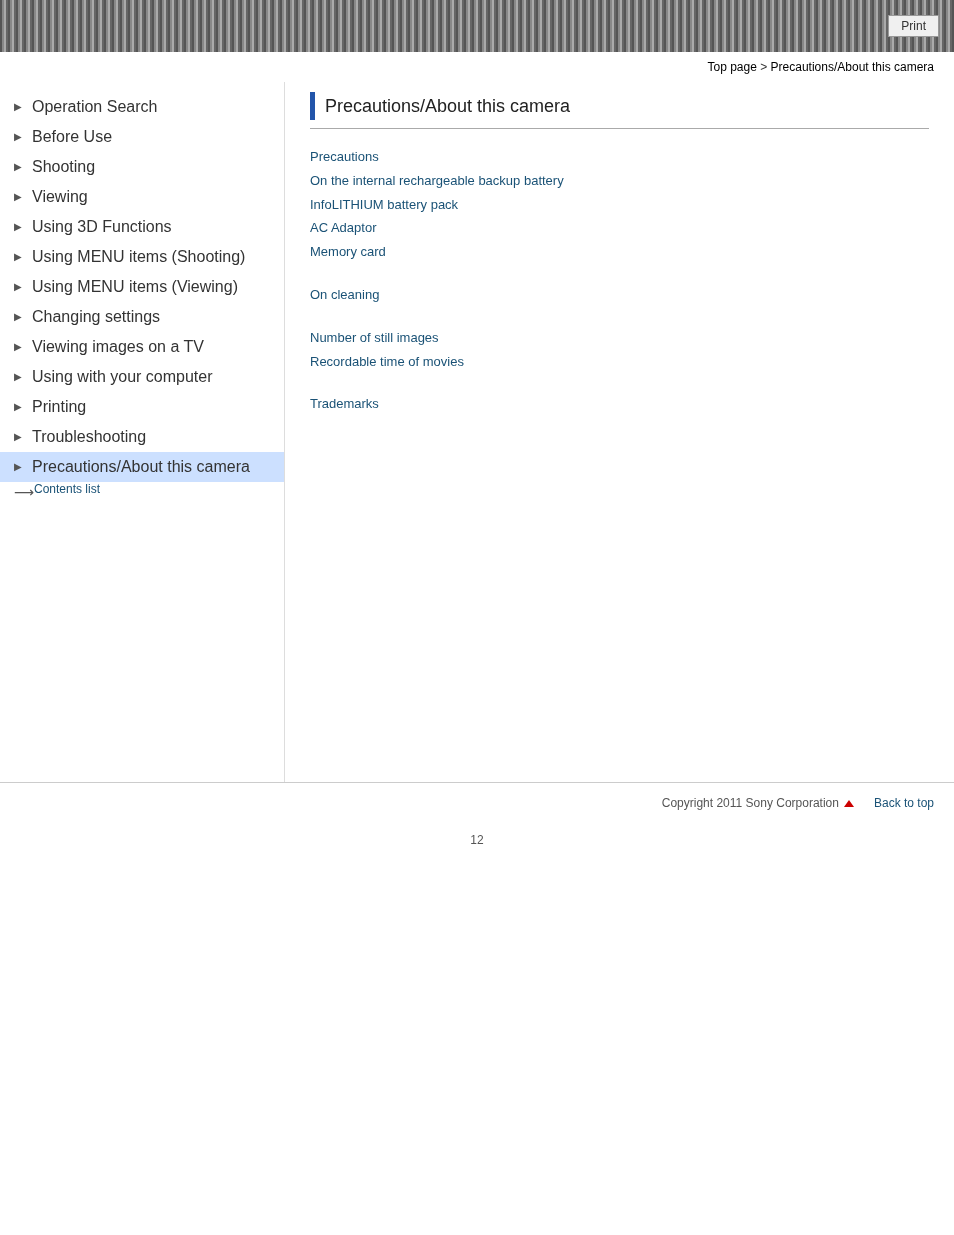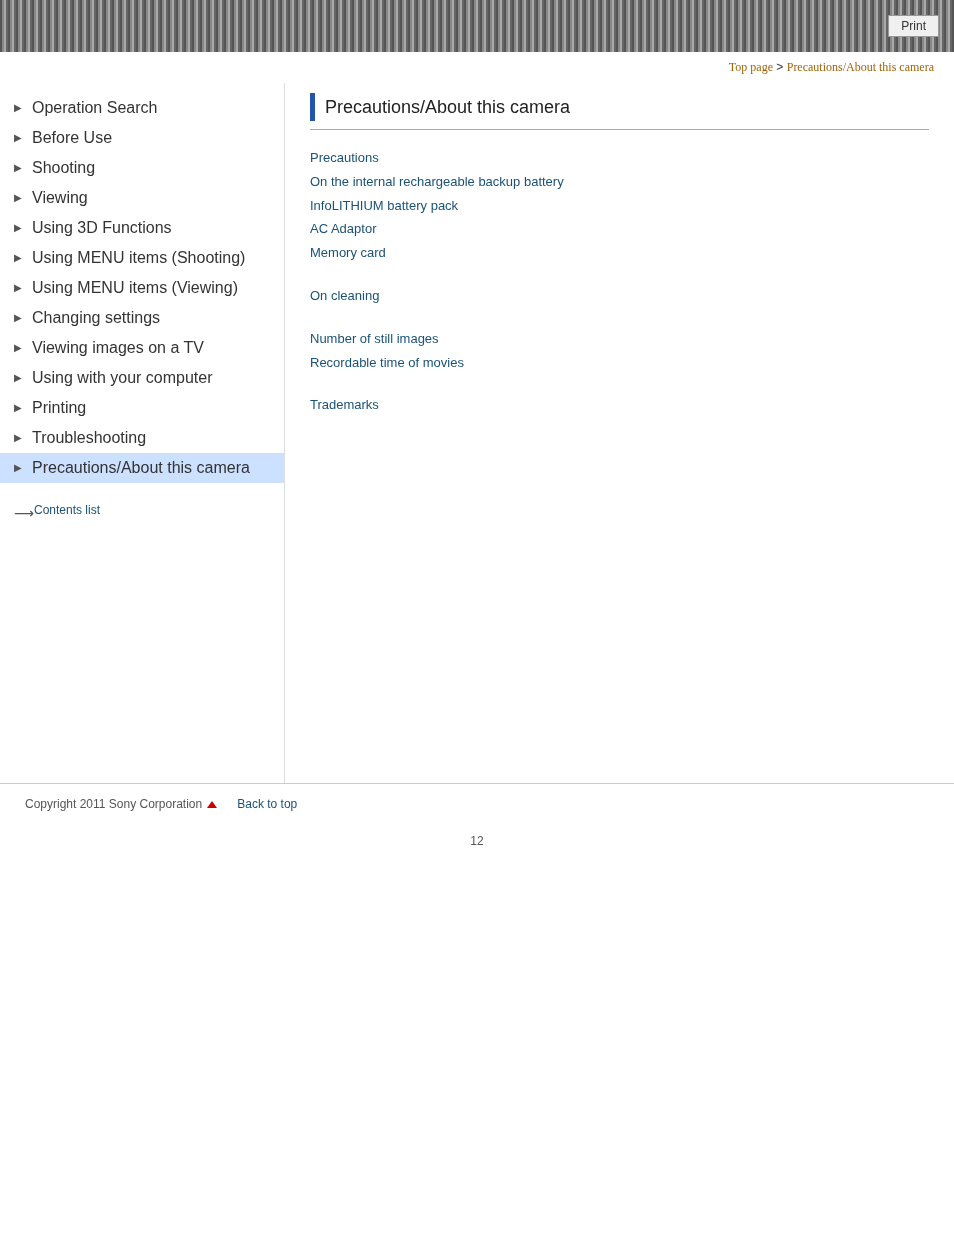--- a/index.html
+++ b/index.html
@@ -43,23 +43,22 @@
 
     
     .breadcrumb-bar {
       text-align: right;
       padding: 8px 20px;
       font-size: 12px;
       border-bottom: none;
     }
 
     .breadcrumb-link {
-      color: #a16207;
-      text-decoration: none;
-      font-family: Liberation Serif, serif;
+      color: #000000;
+      text-decoration: none;
     }
 
     
     .main-layout {
       display: flex;
       min-height: 700px;
     }
 
     
     .sidebar {
@@ -94,21 +93,21 @@
       flex-shrink: 0;
     }
 
     .sidebar-label {
       font-size: 16px;
     }
 
     .contents-list-link {
       display: flex;
       align-items: center;
-      padding: 20px 14px;
+      padding: 0 14px;
       color: #1a5276;
       text-decoration: none;
       font-size: 12px;
       cursor: pointer;
     }
 
     .arrow-right {
       display: inline-block;
       width: 16px;
       height: 10px;
@@ -161,21 +160,21 @@
       margin-bottom: 3px;
       font-size: 13px;
       line-height: 1.6;
     }
 
     
     .footer-area {
       border-top: 1px solid #ccc;
       padding: 8px 20px;
       display: flex;
-      justify-content: flex-start;
+      justify-content: flex-end;
       align-items: center;
       font-size: 12px;
     }
 
     .back-to-top {
       color: #1a5276;
       text-decoration: none;
       font-size: 12px;
       display: flex;
       align-items: center;

